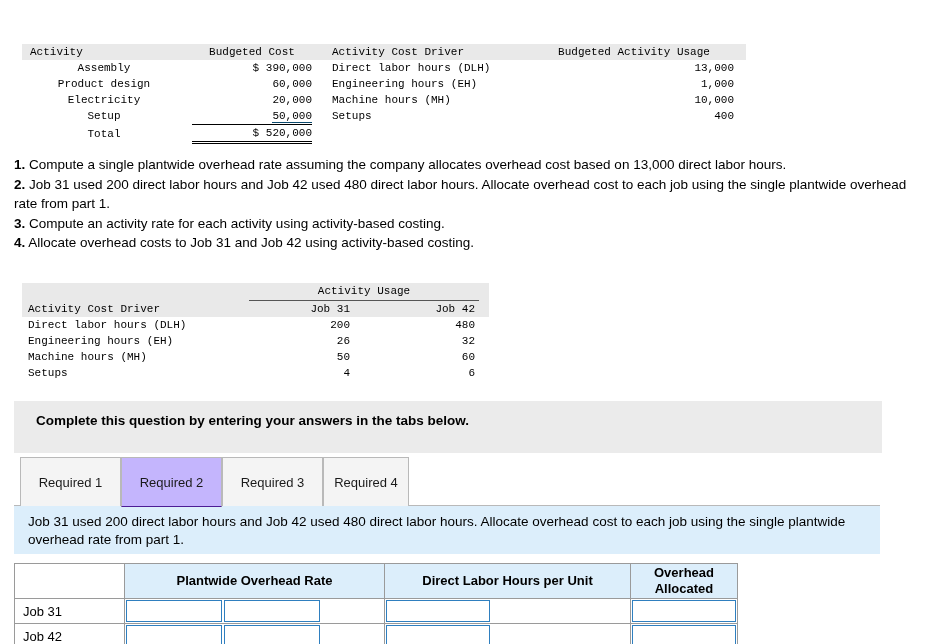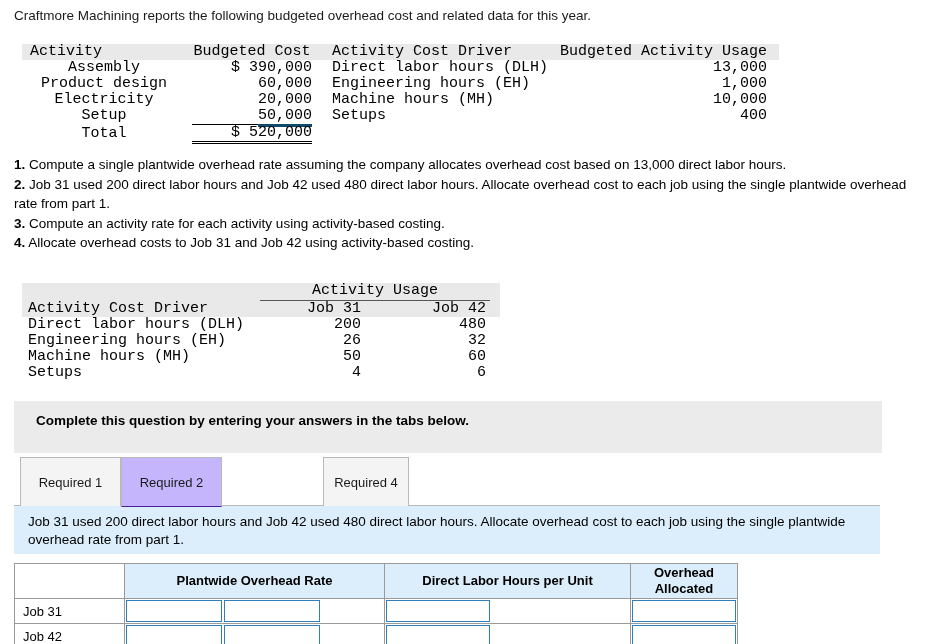--- a/index.html
+++ b/index.html
@@ -25,21 +25,21 @@
     position: absolute;
     left: 14px;
     top: 8px;
     font-size: 13.5px;
     color: #1a1a1a;
   }
 
   
   .mono {
     font-family: "Liberation Mono", "DejaVu Sans Mono", monospace;
-    font-size: 15px;
+    font-size: 11px;
   }
   table.data1 {
     position: absolute;
     left: 22px;
     top: 44px;
     border-collapse: collapse;
   }
   table.data1 td, table.data1 th {
     padding: 0 6px;
     height: 16px;
@@ -50,21 +50,21 @@
   table.data1 thead td {
     background: #e9e9e9;
     text-align: center;
   }
   .c-act { width: 150px; text-align: center; }
   .c-cost { width: 120px; text-align: right; padding-right: 14px !important; }
   .c-drv { width: 190px; text-align: left; }
   .c-use { width: 200px; text-align: right; padding-right: 12px !important; }
   .hdr-act { text-align: left !important; padding-left: 8px !important; }
   .hdr-drv { text-align: left !important; }
-  .uline-bottom { border-bottom: 3px solid #0c4a6e; }
+  .uline-bottom { border-bottom: 1px solid #0c4a6e; }
   .dbl {
     display: block;
     border-top: 1px solid #000;
     border-bottom: 3px double #000;
   }
 
   
   .required {
     position: absolute;
     left: 14px;
@@ -218,21 +218,20 @@
   }
   .spacer-txt {
     flex: 1;
   }
 </style>
 </head>
 <body>
 
 <div class="page">
 
-  <div class="intro">Craftmore Machining reports the following budgeted overhead cost and related data for this year.</div>
 
   <table class="data1 mono">
     <thead>
       <tr>
         <td class="c-act hdr-act">Activity</td>
         <td class="c-cost">Budgeted Cost</td>
         <td class="c-drv hdr-drv">Activity Cost Driver</td>
         <td class="c-use">Budgeted Activity Usage</td>
       </tr>
     </thead>
@@ -317,20 +316,23 @@
     <div class="btxt">Complete this question by entering your answers in the tabs below.</div>
   </div>
 
   <div class="tabstrip">
     <div class="tab" style="left:6px; width:101px;">
       <span>Required 1</span>
     </div>
     <div class="tab active" style="left:107px; width:101px;">
       <span>Required 2</span>
     </div>
+    <div class="tab" style="left:208px; width:101px;">
+      <span>Required 3</span>
+    </div>
     <div class="tab" style="left:309px; width:86px;">
       <span>Required 4</span>
     </div>
   </div>
 
   <div class="qbox">
     <div class="qtxt">Job 31 used 200 direct labor hours and Job 42 used 480 direct labor hours. Allocate overhead cost to each job using the single plantwide overhead rate from part 1.</div>
   </div>
 
   <table class="answer">

